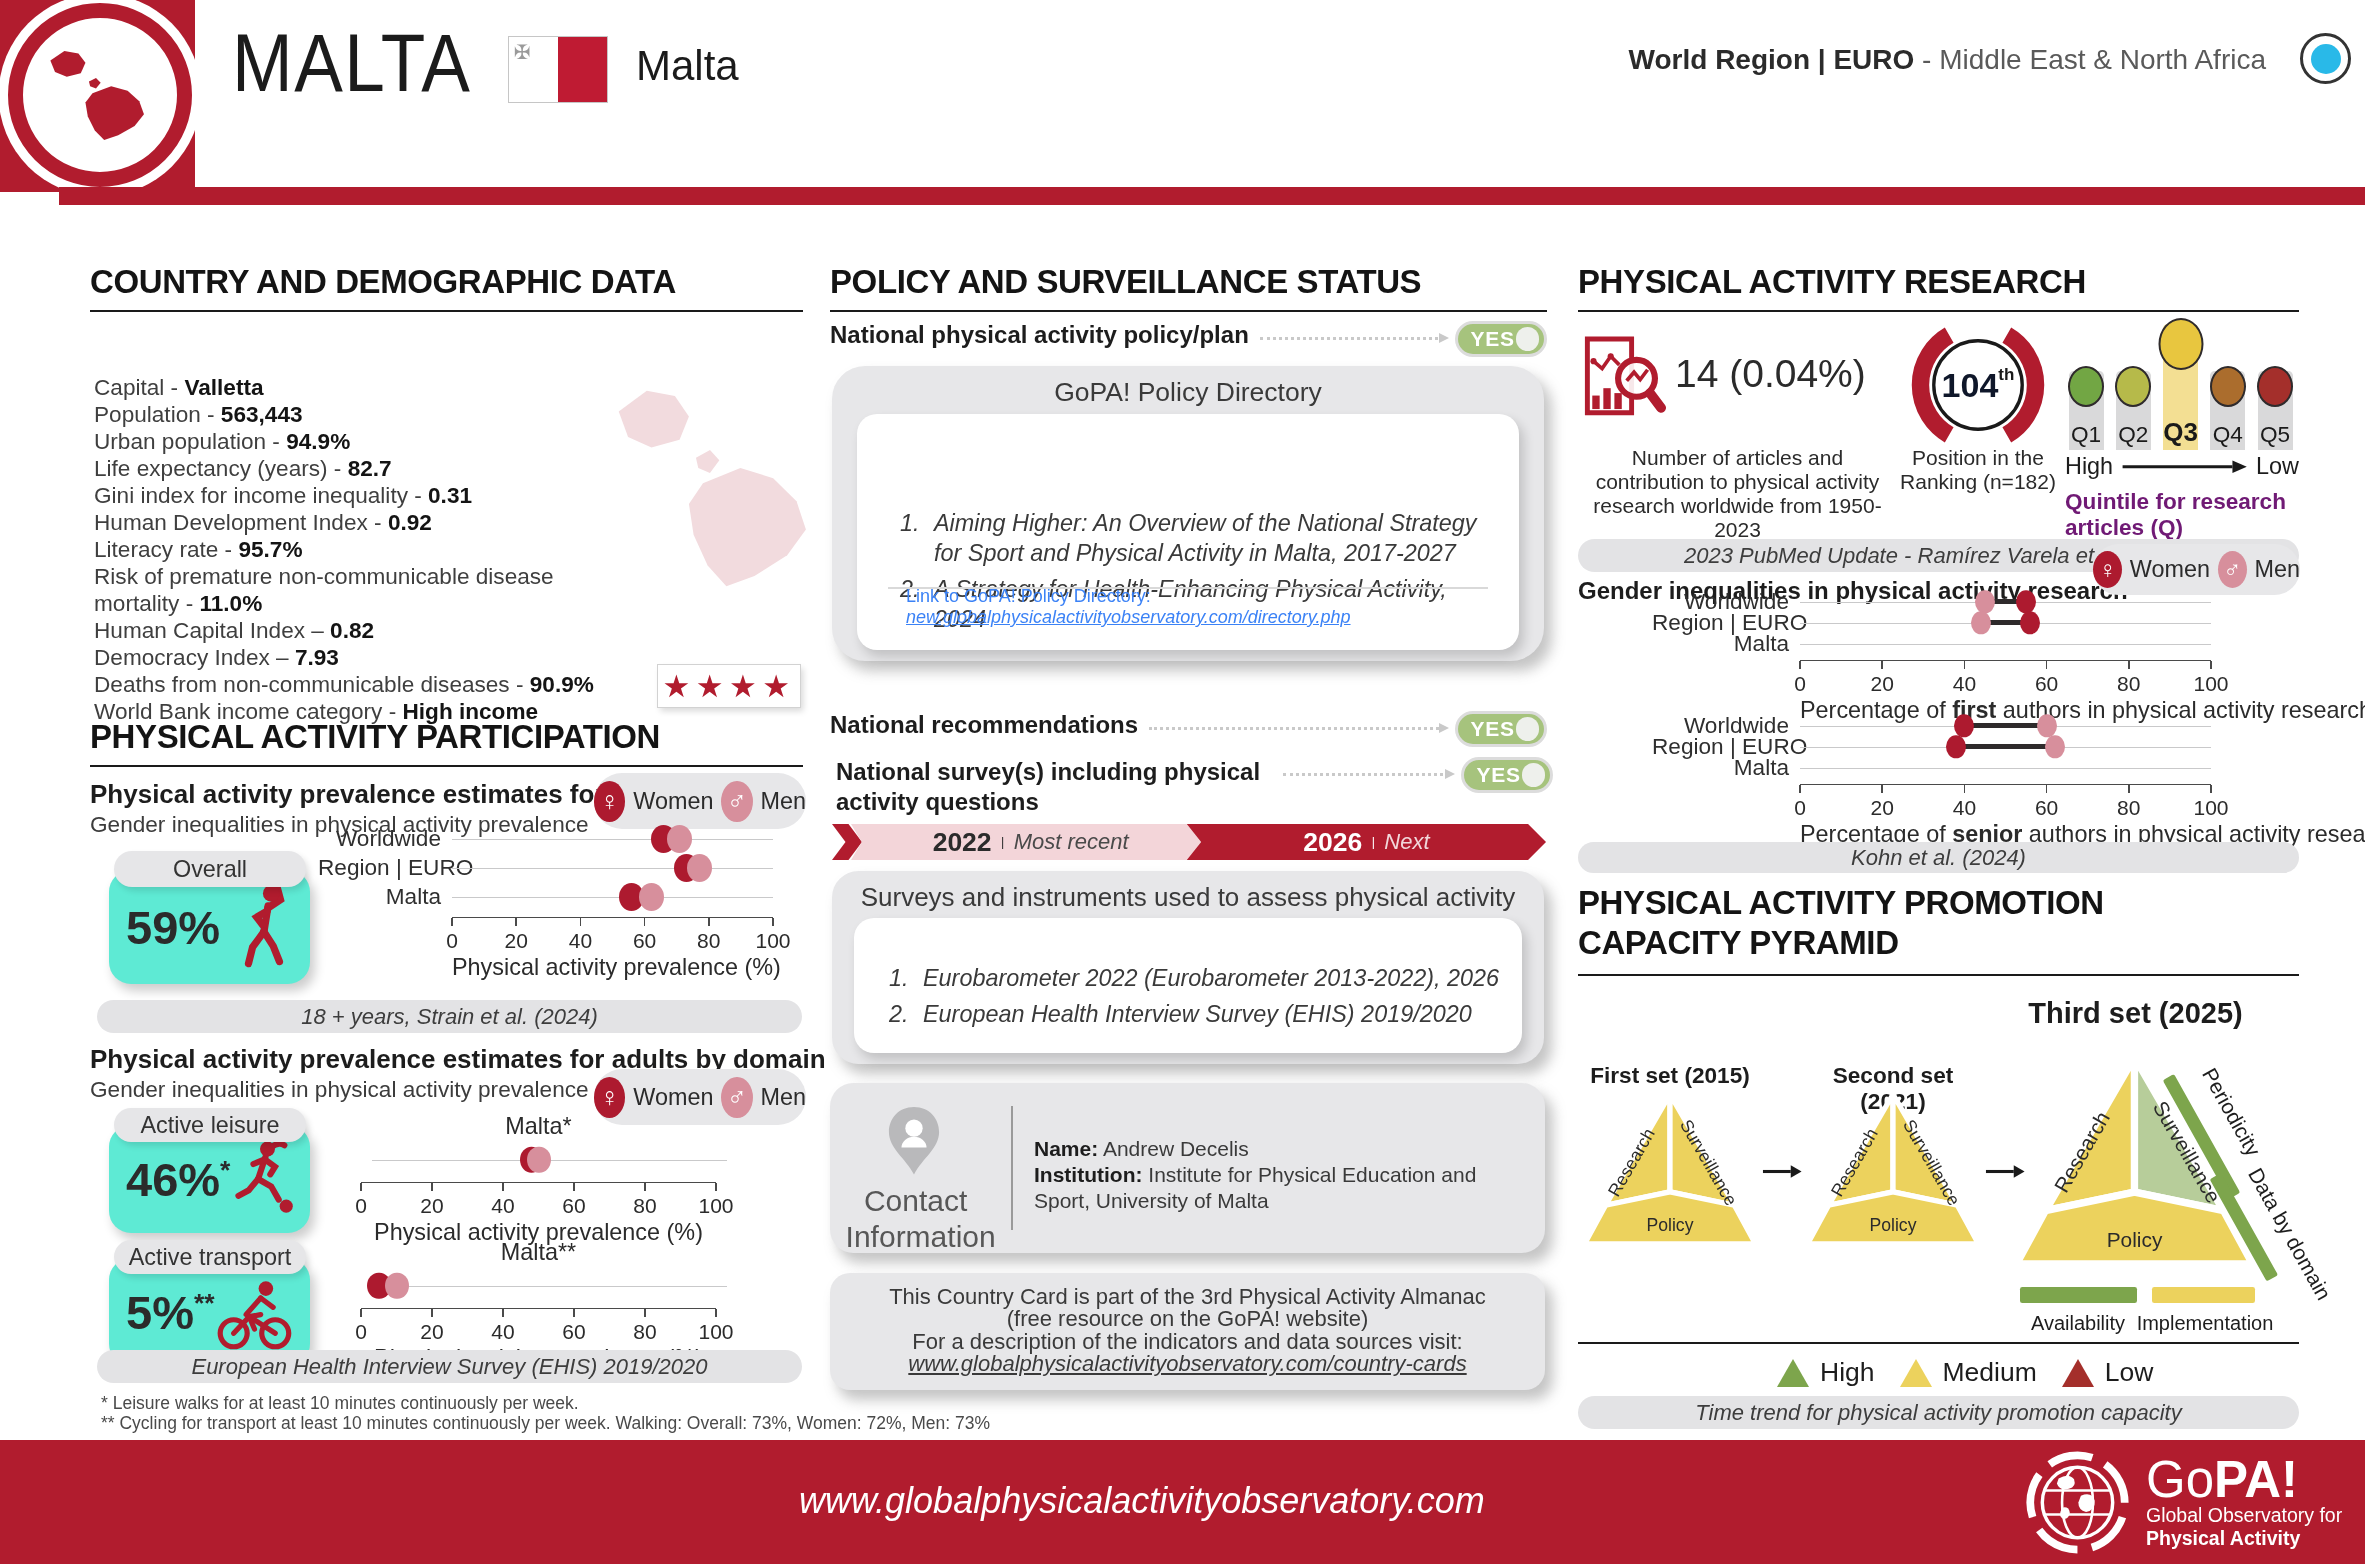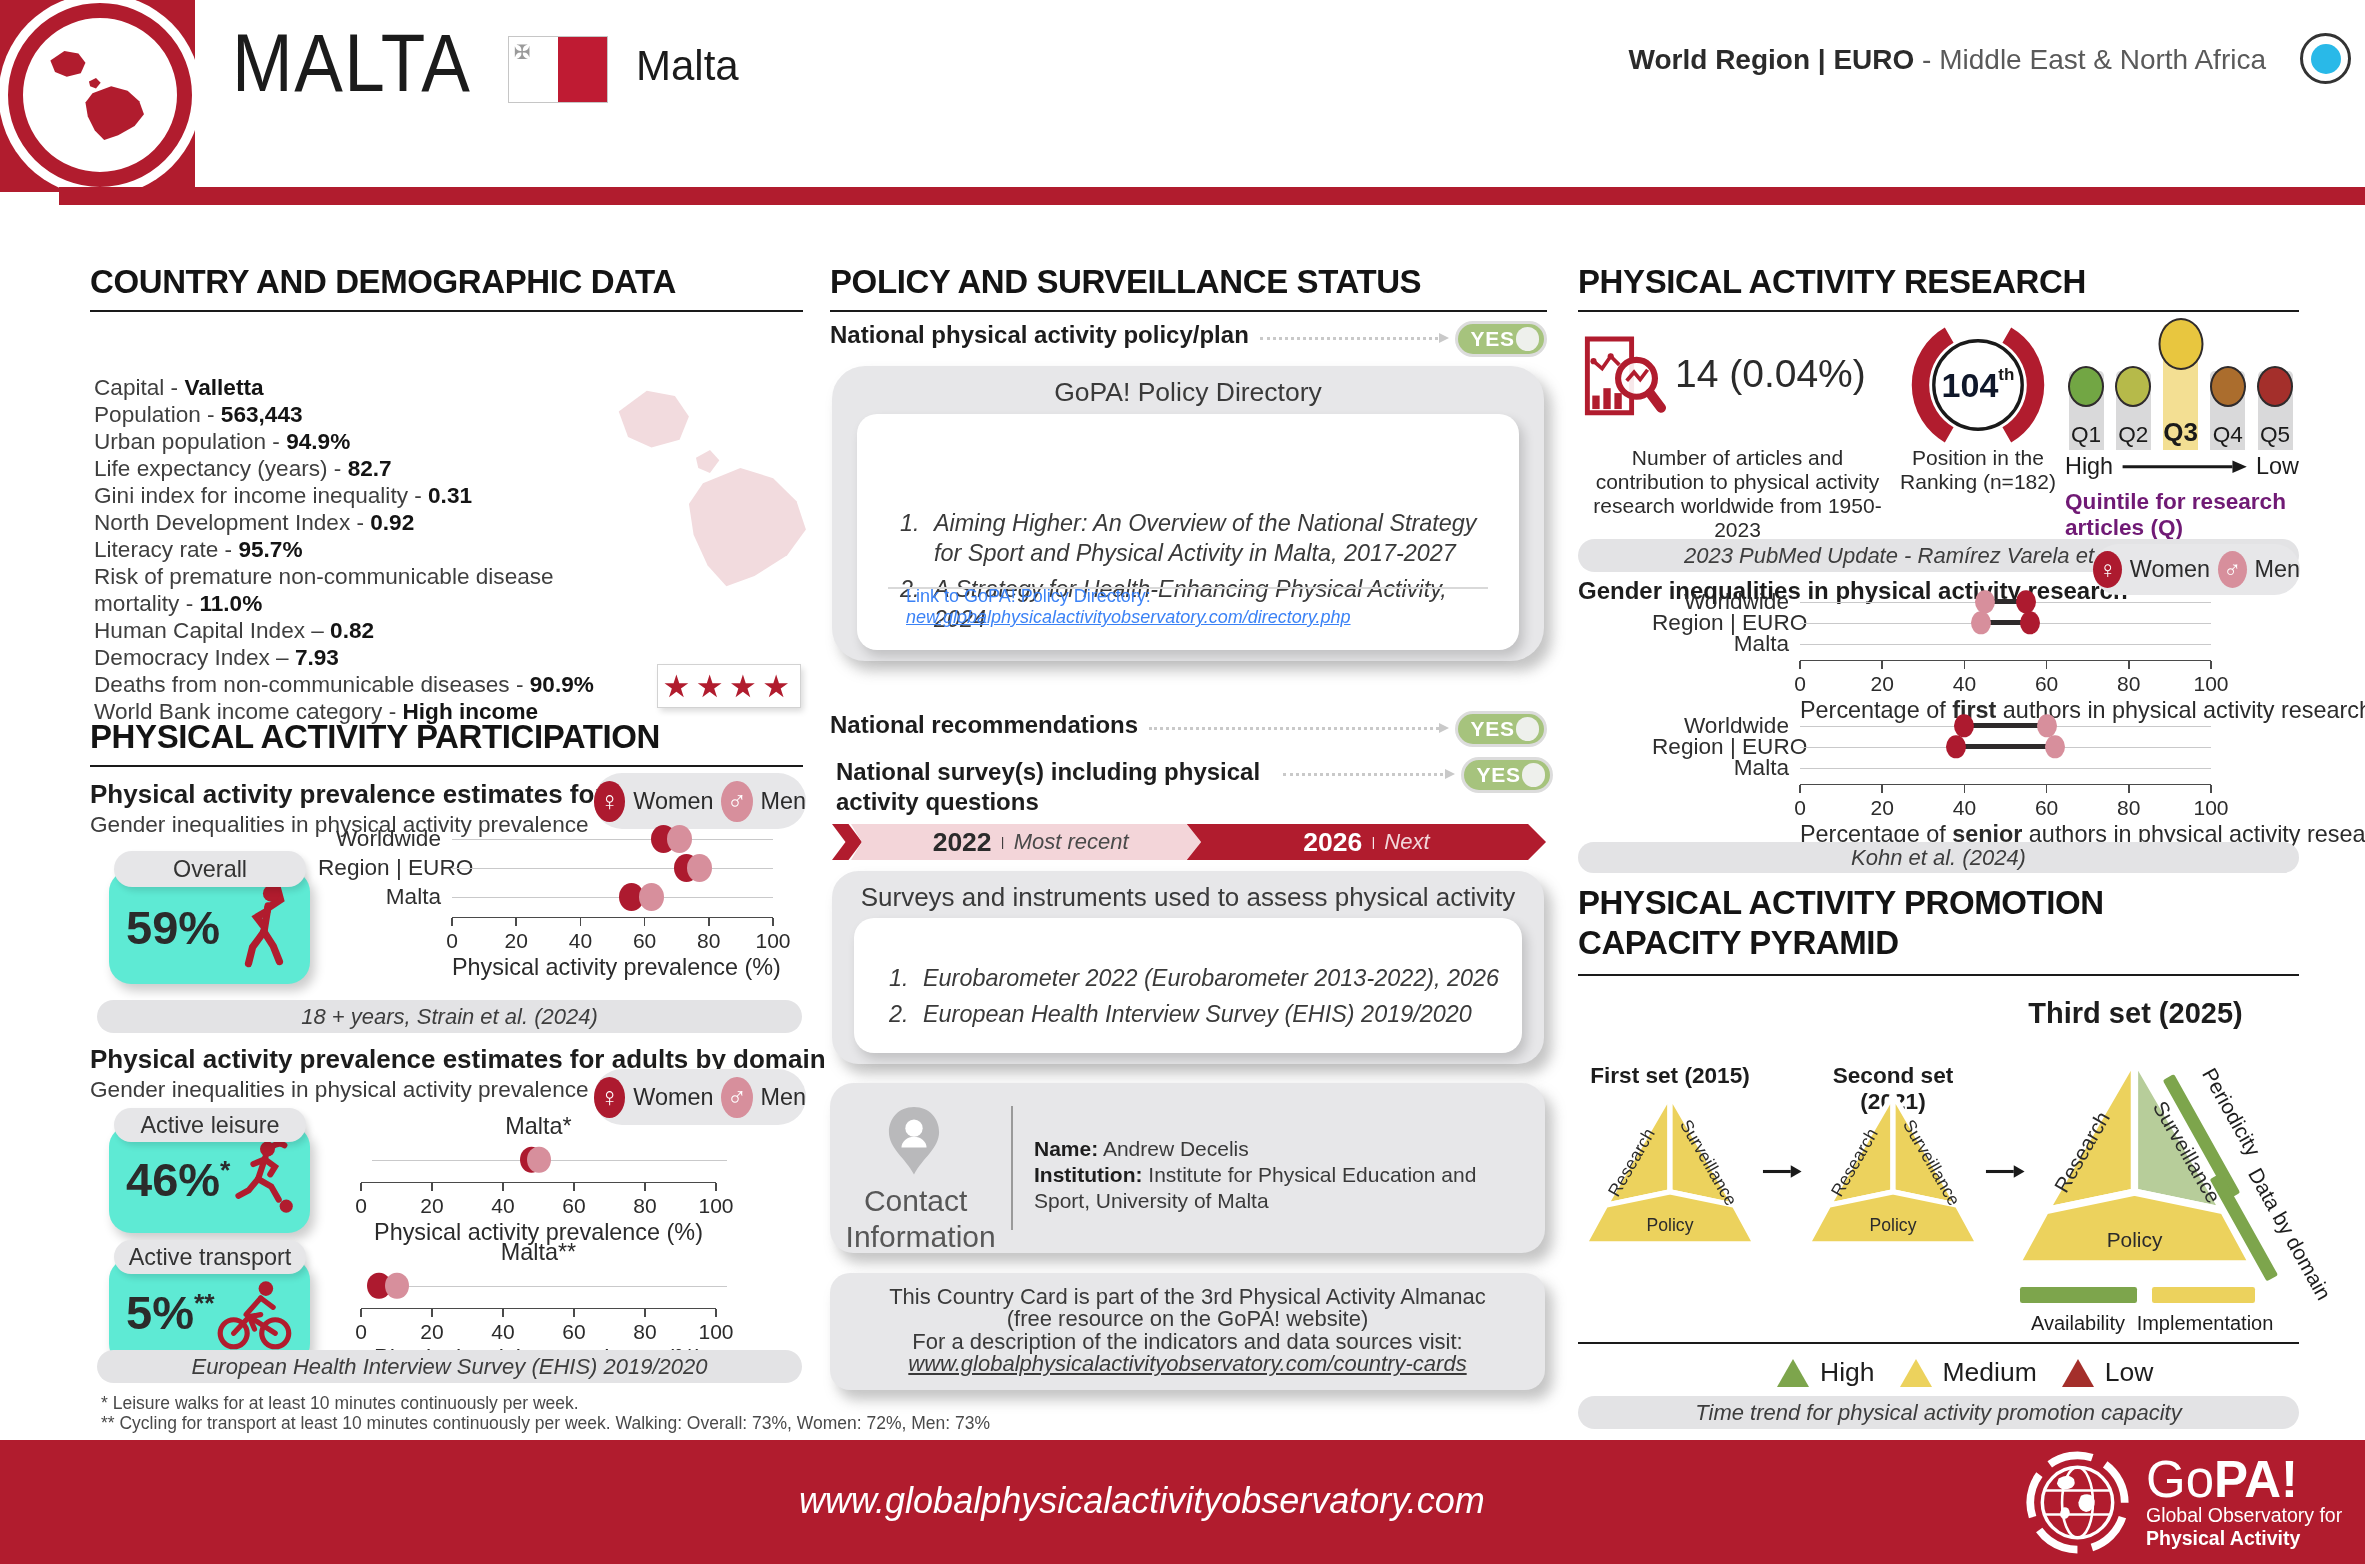--- a/index.html
+++ b/index.html
@@ -164,21 +164,21 @@
       <path fill="#f2dbde" d="M41,38 l6,-3 4,4 -4,5 -5,-2 z"></path>
       <path fill="#f2dbde" d="M44,48 L60,42 L74,46 L84,55 L88,66 L80,76 L66,84 L54,88 L46,80 L40,68 L38,56 Z"></path>
   </svg>
 
   <div class="abs" style="left:94px;top:374px;width:545px;" id="demographics">
       <div class="demo-line"><span>Capital - </span><b>Valletta</b></div>
       <div class="demo-line"><span>Population - </span><b>563,443</b></div>
       <div class="demo-line"><span>Urban population - </span><b>94.9%</b></div>
       <div class="demo-line"><span>Life expectancy (years) - </span><b>82.7</b></div>
       <div class="demo-line"><span>Gini index for income inequality - </span><b>0.31</b></div>
-      <div class="demo-line"><span>North Development Index - </span><b>0.92</b></div>
+      <div class="demo-line"><span>Human Development Index - </span><b>0.92</b></div>
       <div class="demo-line"><span>Literacy rate - </span><b>95.7%</b></div>
       <div class="demo-line"><span>Risk of premature non-communicable disease mortality - </span><b>11.0%</b></div>
       <div class="demo-line"><span>Human Capital Index – </span><b>0.82</b></div>
       <div class="demo-line"><span>Democracy Index – </span><b>7.93</b></div>
       <div class="demo-line"><span>Deaths from non-communicable diseases - </span><b>90.9%</b></div>
       <div class="demo-line"><span>World Bank income category - </span><b>High income</b></div>
     </div>
   <div class="abs stars-box" style="left:657px;top:664px;width:142px;height:42px;" id="stars-box">★★★★</div>
 
   <div class="abs col-title" style="left:90px;top:718px;">PHYSICAL ACTIVITY PARTICIPATION</div>

